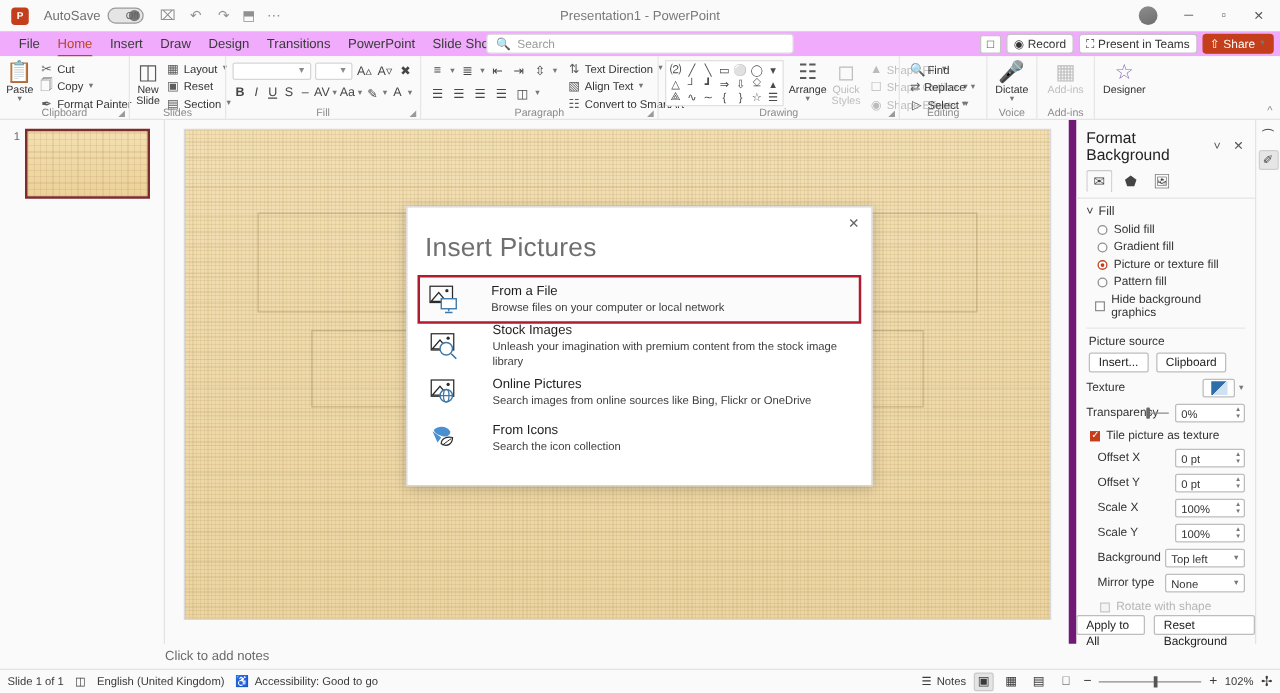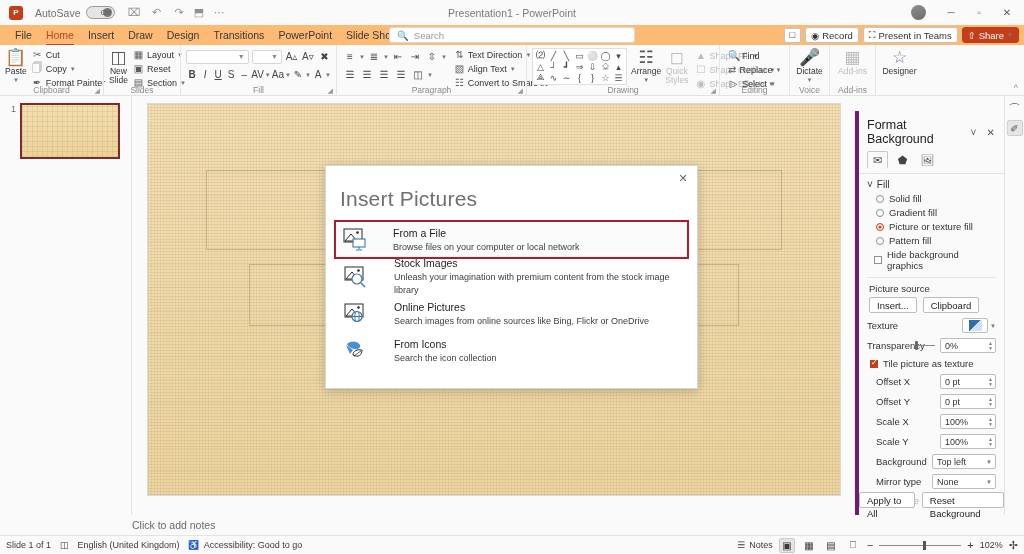--- a/index.html
+++ b/index.html
@@ -48,21 +48,21 @@
   .avatar {
     width: 15px; height: 15px; border-radius: 50%;
     background: linear-gradient(160deg,#8d8d8d,#6d6d6d);
     margin-right: 10px;
   }
   .wbtn { width: 26px; height: 24px; display: flex; align-items: center; justify-content: center; color: #5a5a5a; font-size: 10px; }
 
   
   .tabbar {
     height: 20px; display: flex; align-items: center;
-    padding-left: 8px; background: #fdba74;
+    padding-left: 8px; background: #f0abfc;
     position: relative;
   }
   .tab {
     padding: 0 7px; height: 19px; line-height: 19px;
     font-size: 10.5px; color: #393939; white-space: nowrap;
     position: relative; border-radius: 3px;
   }
   .tab.active { color: #b7472a; font-weight: normal; }
   .tab.active::after {
     content:""; position: absolute; left: 7px; right: 7px; bottom: -1px;
@@ -165,23 +165,22 @@
       linear-gradient(180deg,#f2dfb4,#ecd5a2);
     box-shadow: 0 0 0 1px #d9d9d9;
   }
   .ph {
     position: absolute; border: 1px solid rgba(140,120,85,.38);
   }
   .ph.title { left: 58px; top: 66px; width: 576px; height: 80px; }
   .ph.sub { left: 101px; top: 160px; width: 490px; height: 62px; }
 
   .rightpane {
-    width: 149px; background: #fafafa; border-left: 4px solid #701a75;
+    width: 149px; background: #fafafa; border-left: 6px solid #701a75;
     position: relative;
-    margin-top: 15px;
   }
   .railpane {
     width: 20px; background: #fafafa; border-left: 1px solid #e3e3e3;
     display: flex; flex-direction: column; align-items: center; gap: 3px; padding-top: 5px;
   }
   .railbtn {
     width: 16px; height: 16px; display: flex; align-items: center; justify-content: center;
     font-size: 10px; color: #4a4a4a; border-radius: 2px;
   }
   .railbtn.sel { background: #e6e6e6; border: 1px solid #cfcfcf; }

